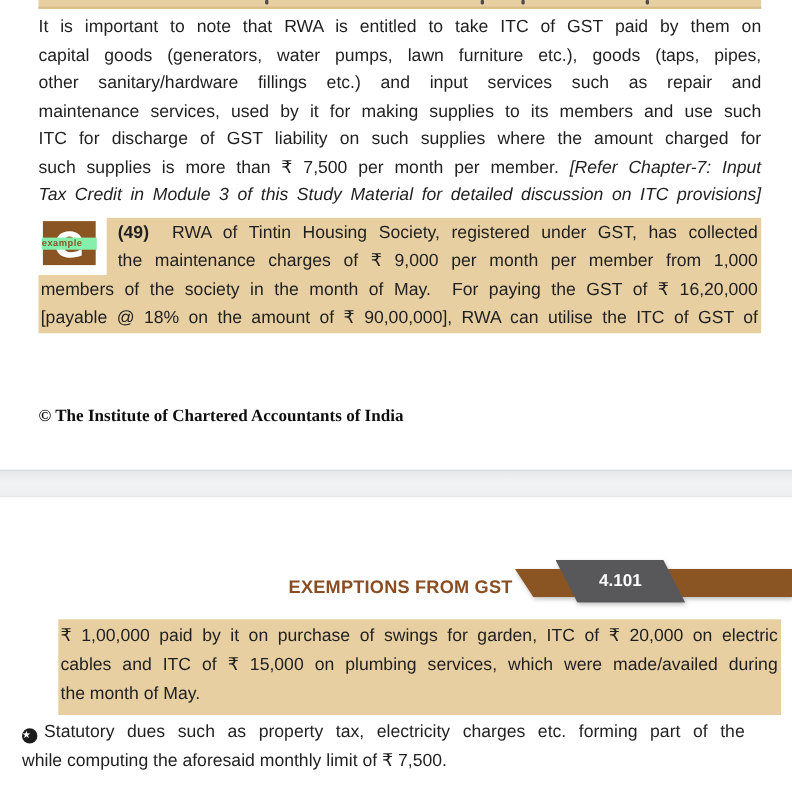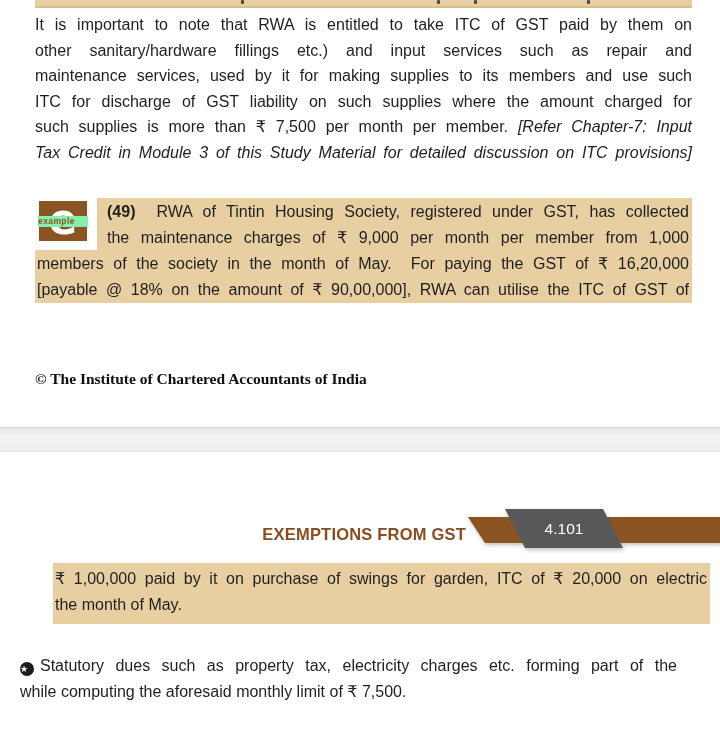--- a/index.html
+++ b/index.html
@@ -82,21 +82,21 @@
     filter:drop-shadow(1px 2px 2px rgba(110,110,110,.45));}
   .hdr-band{
     position:absolute;left:468px;top:517px;width:252px;height:26px;
     background:#8a5523;
     clip-path:polygon(0 0,100% 0,100% 100%,17px 100%);
   }
   .hdr-badge{
     position:absolute;left:505px;top:509px;width:118px;height:39px;
     background:#58585a;
     clip-path:polygon(0 0,98px 0,100% 100%,20px 100%);
-    color:#ffffff;font-size:15.5px;font-weight:400;
+    color:#ffffff;font-size:15.5px;font-weight:700;
     line-height:39px;text-align:center;
   }
 
   
   .high2{
     position:absolute;left:53px;top:563px;width:657px;
     box-sizing:border-box;padding:3px 3px 6px 2px;
   }
   .high2 .tline{line-height:26px;}
   .note{
@@ -115,20 +115,21 @@
 
 <div class="top-strip hl">
   <div class="speck s1"></div>
   <div class="speck s2"></div>
   <div class="speck s3"></div>
   <div class="speck s4"></div>
 </div>
 
 <div class="para1">
   <div class="tline">It is important to note that RWA is entitled to take ITC of GST paid by them on</div>
+  <div class="tline">capital goods (generators, water pumps, lawn furniture etc.), goods (taps, pipes,</div>
   <div class="tline">other sanitary/hardware fillings etc.) and input services such as repair and</div>
   <div class="tline">maintenance services, used by it for making supplies to its members and use such</div>
   <div class="tline">ITC for discharge of GST liability on such supplies where the amount charged for</div>
   <div class="tline"><span class="run-n">such supplies is more than ₹ 7,500 per month per member. </span><span class="run-i">[Refer Chapter-7: Input</span></div>
   <div class="tline italic">Tax Credit in Module 3 of this Study Material for detailed discussion on ITC provisions]</div>
 </div>
 
 <div class="ex-iconbox">
   <div class="ex-icon">
     <div class="e-glyph">e</div>
@@ -150,20 +151,21 @@
 <div class="page-sep"></div>
 
 <div class="hdr-shapes">
   <div class="hdr-band"></div>
   <div class="hdr-badge">4.101</div>
 </div>
 <div class="hdr-title">EXEMPTIONS FROM GST</div>
 
 <div class="high2 hl">
   <div class="tline">₹ 1,00,000 paid by it on purchase of swings for garden, ITC of ₹ 20,000 on electric</div>
+  <div class="tline">cables and ITC of ₹ 15,000 on plumbing services, which were made/availed during</div>
   <div class="tline no-just">the month of May.</div>
 </div>
 
 <div class="note">
   <div class="tline">
     <span class="star-bullet">★</span><span>Statutory dues such as property tax, electricity charges etc. forming part of the</span>
   </div>
   <div class="tline no-just">while computing the aforesaid monthly limit of ₹ 7,500.</div>
 </div>
 

